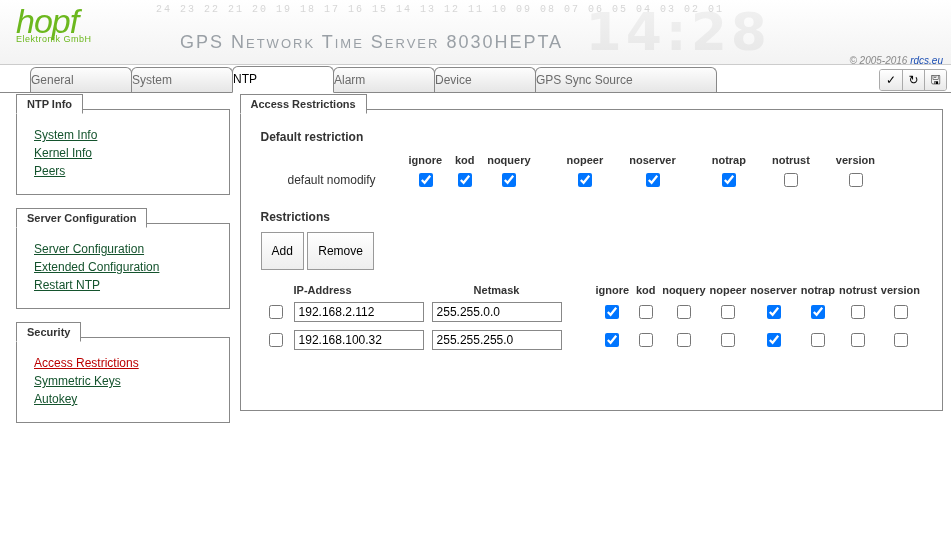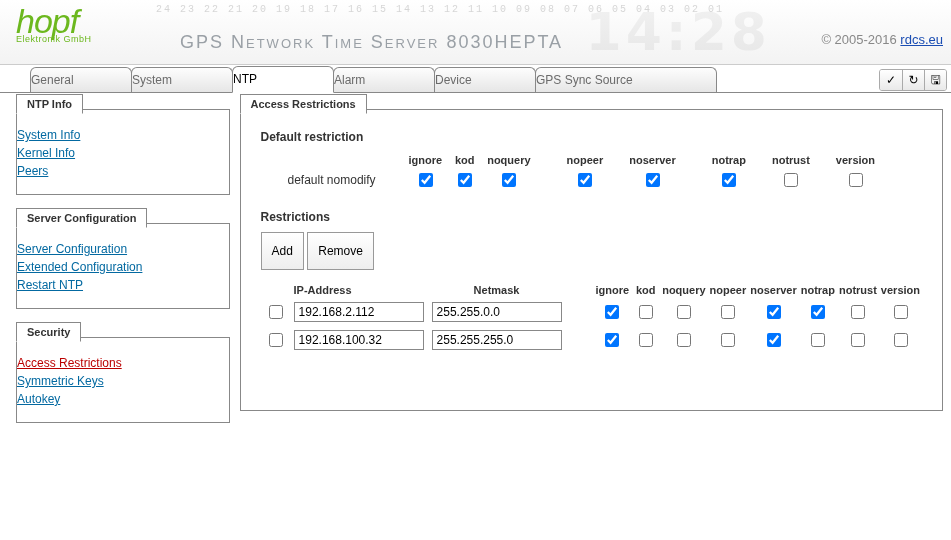--- a/index.html
+++ b/index.html
@@ -4,21 +4,21 @@
 <style>
   html, body {
     margin: 0;
     padding: 0;
     font-family: Verdana, Geneva, sans-serif;
     font-size: 12px;
     background: #fff;
     color: #333;
     width: 951px;
   }
-  a { color: #0369a1; text-decoration: underline; cursor: pointer; }
+  a { color: #14532d; text-decoration: underline; cursor: pointer; }
   a.active { color: #b00; }
   
   .header {
     position: relative;
     height: 64px;
     border-bottom: 1px solid #ccc;
     background: linear-gradient(#fff, #f3f3f3);
     overflow: hidden;
   }
   .logo {
@@ -60,23 +60,24 @@
     position: absolute;
     right: 180px; top: 2px;
     font-size: 52px;
     color: rgba(0,0,0,0.05);
     font-family: "DejaVu Sans", Arial, sans-serif;
     font-weight: bold;
     letter-spacing: 4px;
   }
   .copyright {
     position: absolute;
-    right: 8px; top: 32px;
-    font-size: 13px;
+    right: 8px; top: 55px;
+    font-size: 10px;
     color: #888;
+    font-style: italic;
   }
   .copyright a { color: #1a4db3; }
   
   .tabrow {
     position: relative;
     height: 28px;
     border-bottom: 1px solid #888;
     display: flex;
     align-items: flex-end;
     padding-left: 30px;
@@ -133,21 +134,21 @@
     display: flex;
     align-items: flex-start;
     padding: 16px 8px 8px 16px;
   }
   .sidebar { width: 220px; }
   .content { flex: 1; margin-left: 10px; }
   .panel {
     position: relative;
     border: 1px solid #888;
     margin-bottom: 28px;
-    padding: 14px 12px 12px 0;
+    padding: 14px 12px 12px 17px;
   }
   .panel-tab {
     position: absolute;
     top: -16px; left: -1px;
     background: #fff;
     border: 1px solid #888;
     border-bottom: 1px solid #fff;
     padding: 2px 10px;
     font-weight: bold;
     font-size: 11px;

